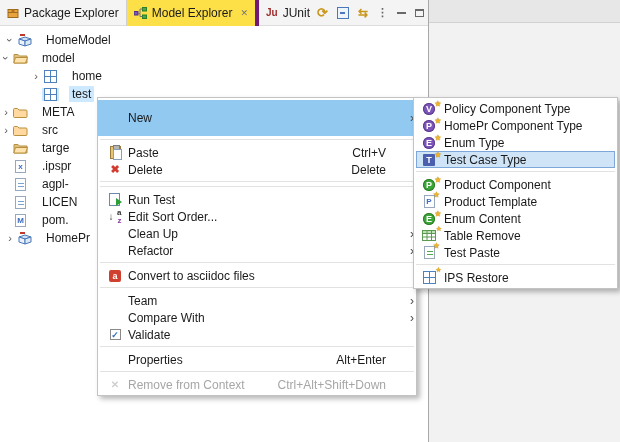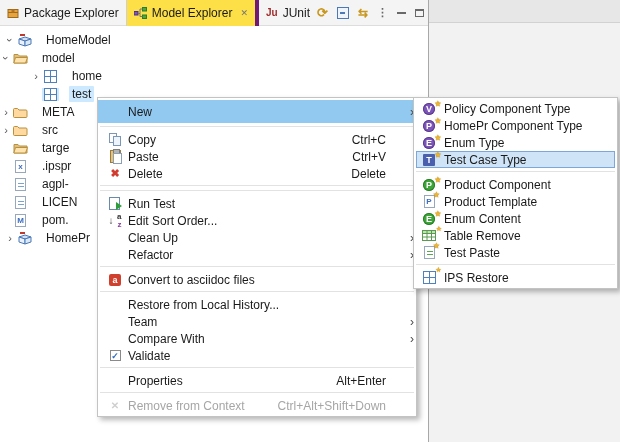--- a/index.html
+++ b/index.html
@@ -36,21 +36,21 @@
 
   
   .right-area{position:absolute;left:429px;top:0;right:0;bottom:0;background:#f2f2f2}
   .right-strip{height:22px;background:#e7e7e7;border-bottom:1px solid #d2d2d2}
 
   
   .menu{position:absolute;left:97px;top:97px;width:320px;background:#fff;
         border:1px solid #c3c3c3;box-shadow:3px 3px 5px rgba(0,0,0,.28);
         padding:2px 0;z-index:10;box-sizing:border-box}
   .mrow{height:17px;display:flex;align-items:center;padding:0 2px 0 4px;cursor:default}
-  .mrow.hl{background:#91c9f1;height:23px}
+  .mrow.hl{background:#91c9f1;height:36px}
   .mrow.disabled .mlab,.mrow.disabled .msc{color:#a6a6a6}
   .mic{width:26px;flex:0 0 26px;display:flex;justify-content:center;align-items:center}
   .mlab{white-space:nowrap}
   .msc{margin-left:auto;padding-right:16px;white-space:nowrap}
   .marr{width:12px;flex:0 0 12px;text-align:right;color:#4a4a4a;font-size:12px}
   .sep{border-top:1px solid #e2e2e2;margin:3px 2px 4px}
 
   .submenu{position:absolute;left:413px;top:97px;width:205px;background:#fff;
            border:1px solid #c3c3c3;box-shadow:3px 3px 5px rgba(0,0,0,.28);
            padding:2px 0;z-index:11;box-sizing:border-box}
@@ -279,28 +279,20 @@
 
   <div class="mrow hl">
     <span class="mic"></span>
     <span class="mlab">New</span>
     <span class="msc"></span>
     <span class="marr">›</span>
   </div>
 
   <div class="sep"></div>
 
-  <div class="mrow">
-    <span class="mic">
-        <span class="copyic"></span>
-      </span>
-    <span class="mlab">Copy</span>
-    <span class="msc">Ctrl+C</span>
-    <span class="marr"></span>
-  </div>
 
   <div class="mrow">
     <span class="mic">
         <span class="pasteic"></span>
       </span>
     <span class="mlab">Paste</span>
     <span class="msc">Ctrl+V</span>
     <span class="marr"></span>
   </div>
 
@@ -360,26 +352,20 @@
     <span class="mic">
         <span class="ad">a</span>
       </span>
     <span class="mlab">Convert to asciidoc files</span>
     <span class="msc"></span>
     <span class="marr"></span>
   </div>
 
   <div class="sep"></div>
 
-  <div class="mrow">
-    <span class="mic"></span>
-    <span class="mlab">Restore from Local History...</span>
-    <span class="msc"></span>
-    <span class="marr"></span>
-  </div>
 
   <div class="mrow">
     <span class="mic"></span>
     <span class="mlab">Team</span>
     <span class="msc"></span>
     <span class="marr">›</span>
   </div>
 
   <div class="mrow">
     <span class="mic"></span>

